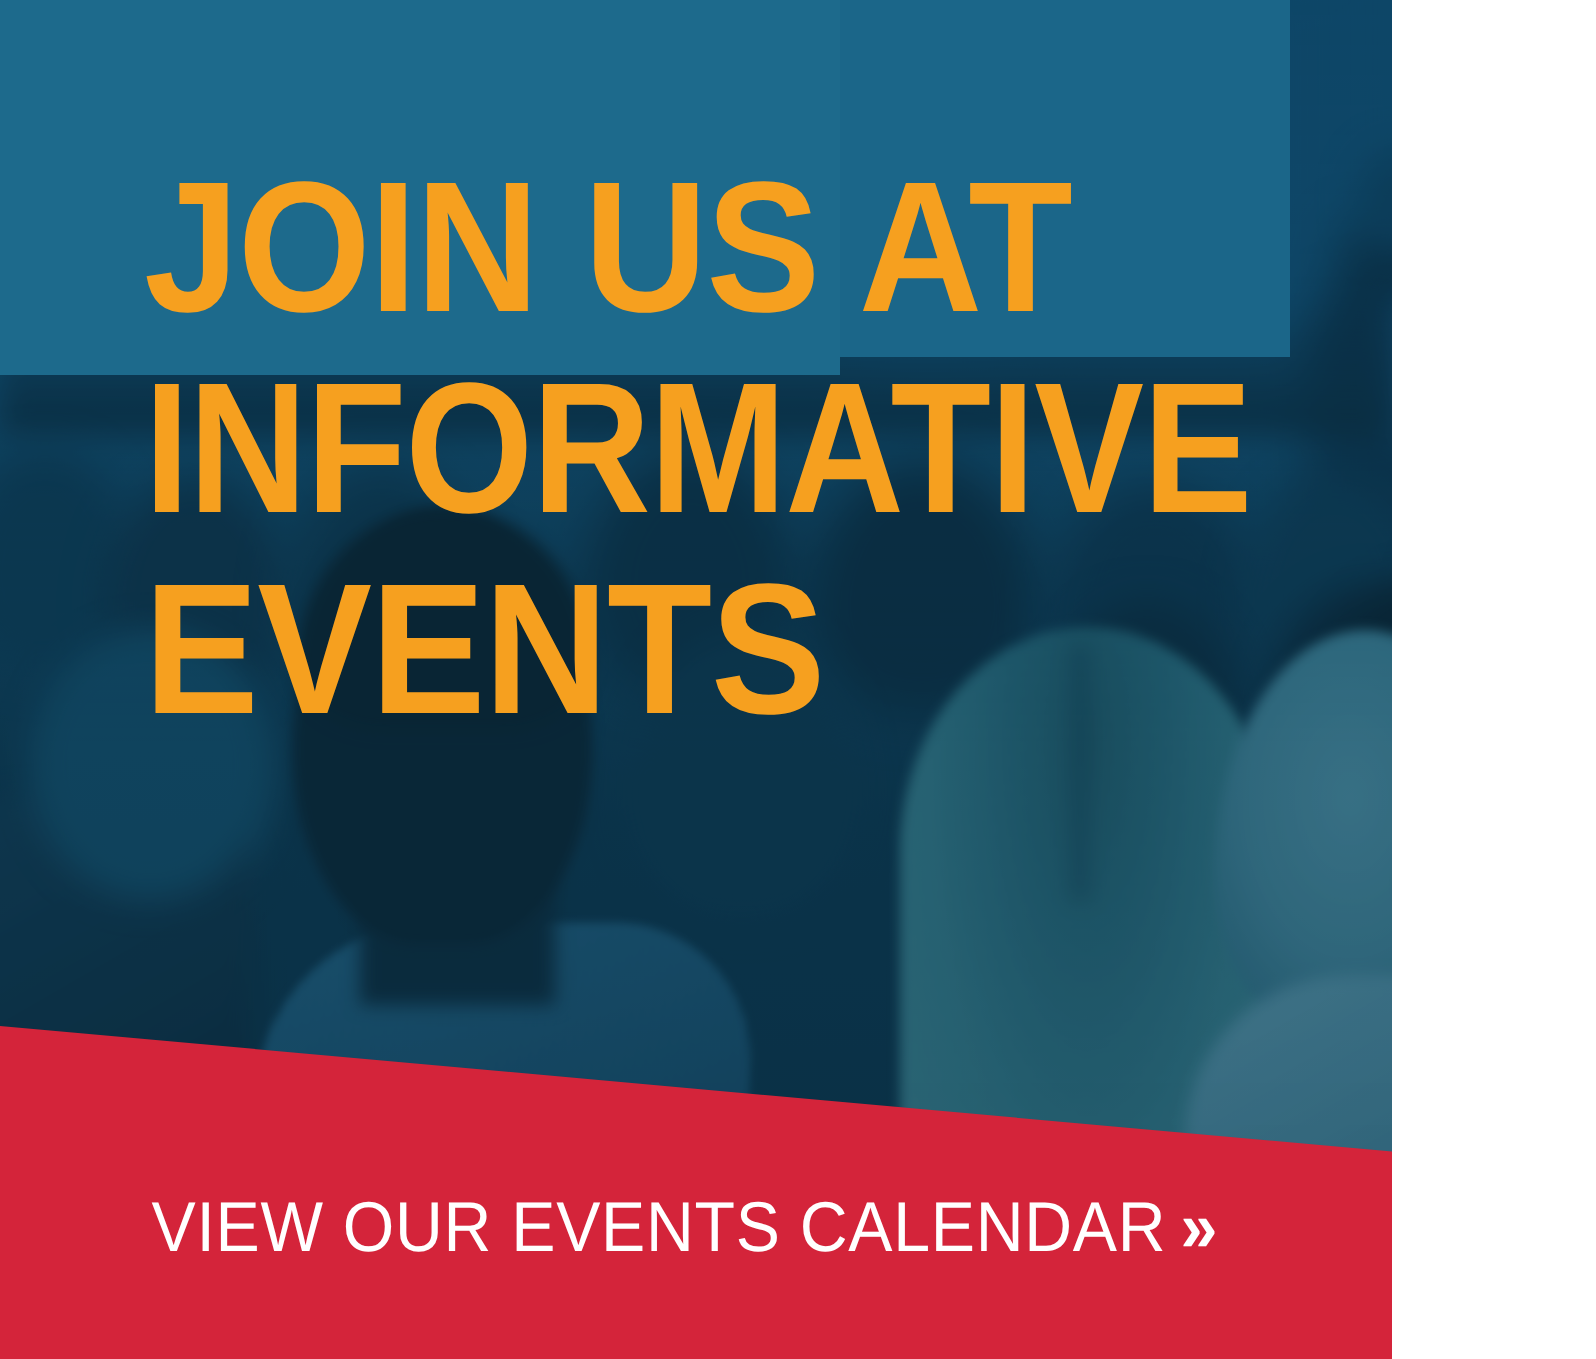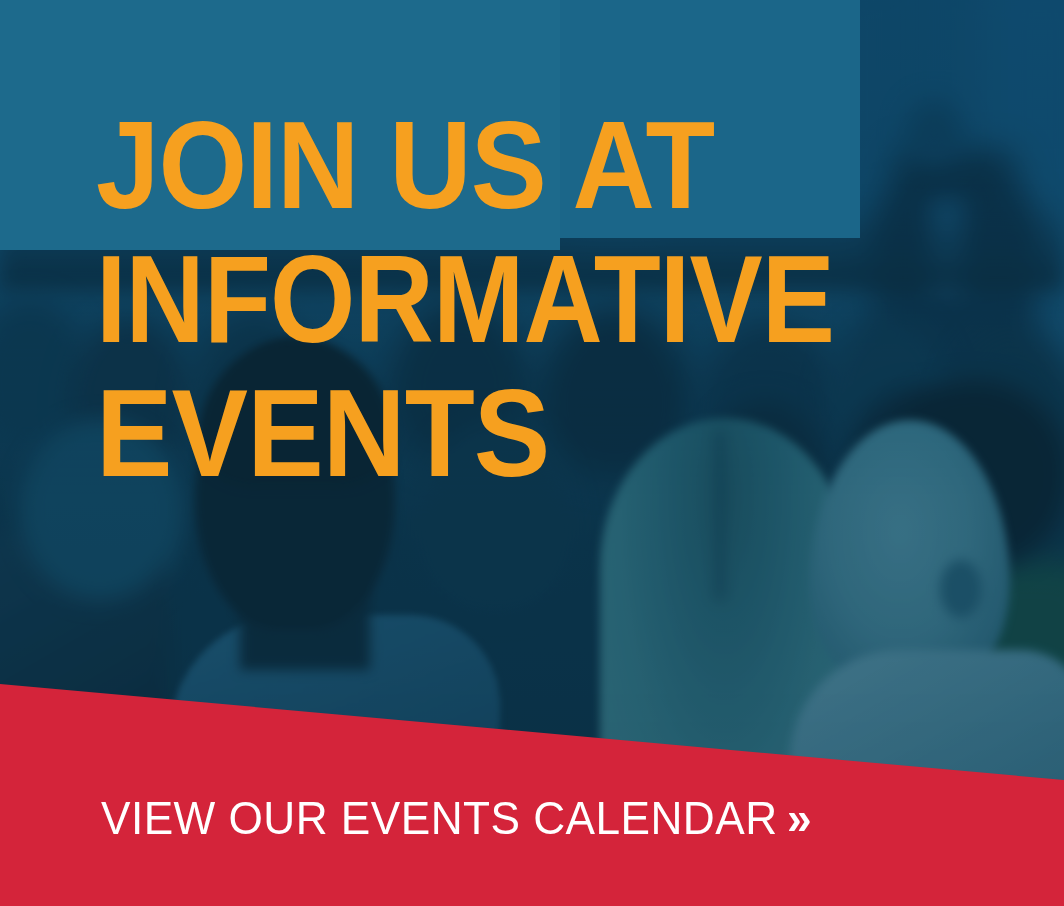--- a/index.html
+++ b/index.html
@@ -6,21 +6,21 @@
     margin: 0;
     padding: 0;
     background: #ffffff;
   }
   body {
     font-family: "Liberation Sans", sans-serif;
   }
 
   #banner {
     position: relative;
-    width: 1064px;
+    width: 928px;
     height: 906px;
     overflow: hidden;
     background: #0d3d56;
   }
 
   
   .photo {
     position: absolute;
     inset: 0;
     overflow: hidden;

